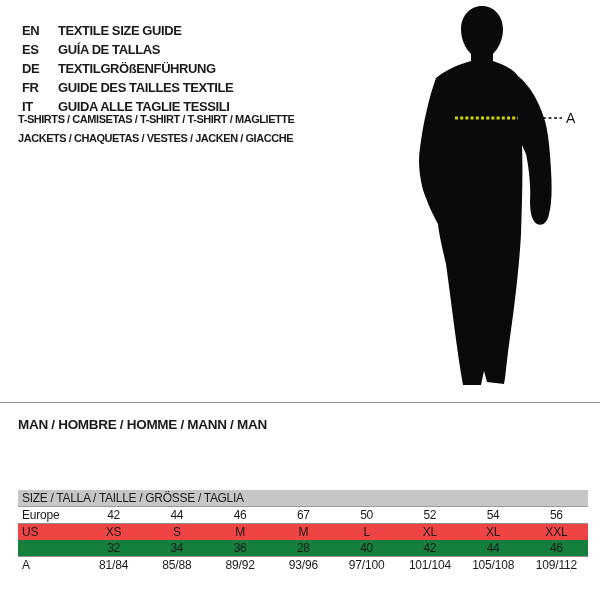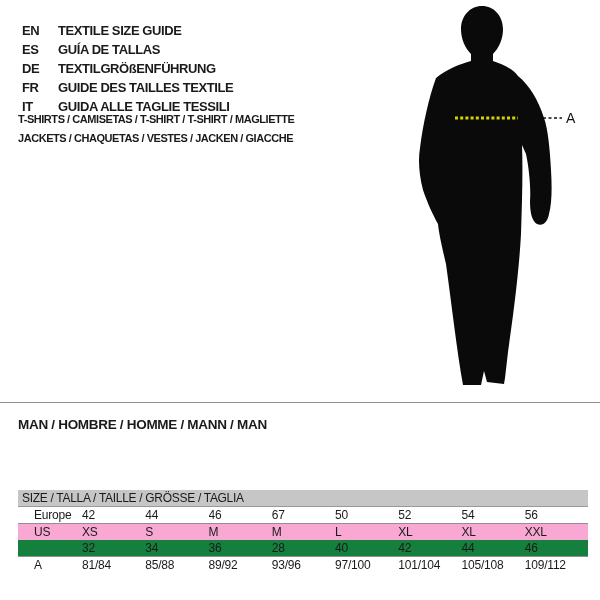--- a/index.html
+++ b/index.html
@@ -22,24 +22,24 @@
   
   .divider{position:absolute;left:0;top:402px;width:600px;height:1px;background:#8f8f8f;}
 
   
   .man-title{position:absolute;left:18px;top:417px;height:16px;line-height:16px;font-weight:700;font-size:13.5px;letter-spacing:-0.3px;white-space:nowrap;text-align:right;}
 
   
   .size-table{position:absolute;left:18px;top:446px;width:570px;font-size:12px;letter-spacing:-0.2px;}
   .size-thead{background:#c6c6c6;height:16px;line-height:16px;padding-left:4px;font-size:12px;letter-spacing:-0.3px;border-bottom:1px solid #9a9a9a;white-space:nowrap;margin-top:44px;}
   .trow{display:grid;grid-template-columns:64px repeat(8,1fr);height:16px;line-height:16px;}
-  .trow .cell{text-align:left;overflow:hidden;}
-  .trow .rlabel{text-align:left;padding-left:4px;margin-left:12px;}
+  .trow .cell{text-align:center;overflow:hidden;}
+  .trow .rlabel{text-align:left;padding-left:4px;}
   .row-europe{border-bottom:1px solid #8f8f8f;}
-  .row-us{background:#f9a8d4;}
+  .row-us{background:#ef4444;}
   .row-num{background:#15803d;border-bottom:1px solid #8f8f8f;}
 
   
   .footnote{position:absolute;left:18px;top:548px;height:16px;line-height:16px;font-weight:700;font-size:12.5px;letter-spacing:-0.45px;white-space:nowrap;}
 </style>
 </head>
 <body>
 
 <div class="page">
 

